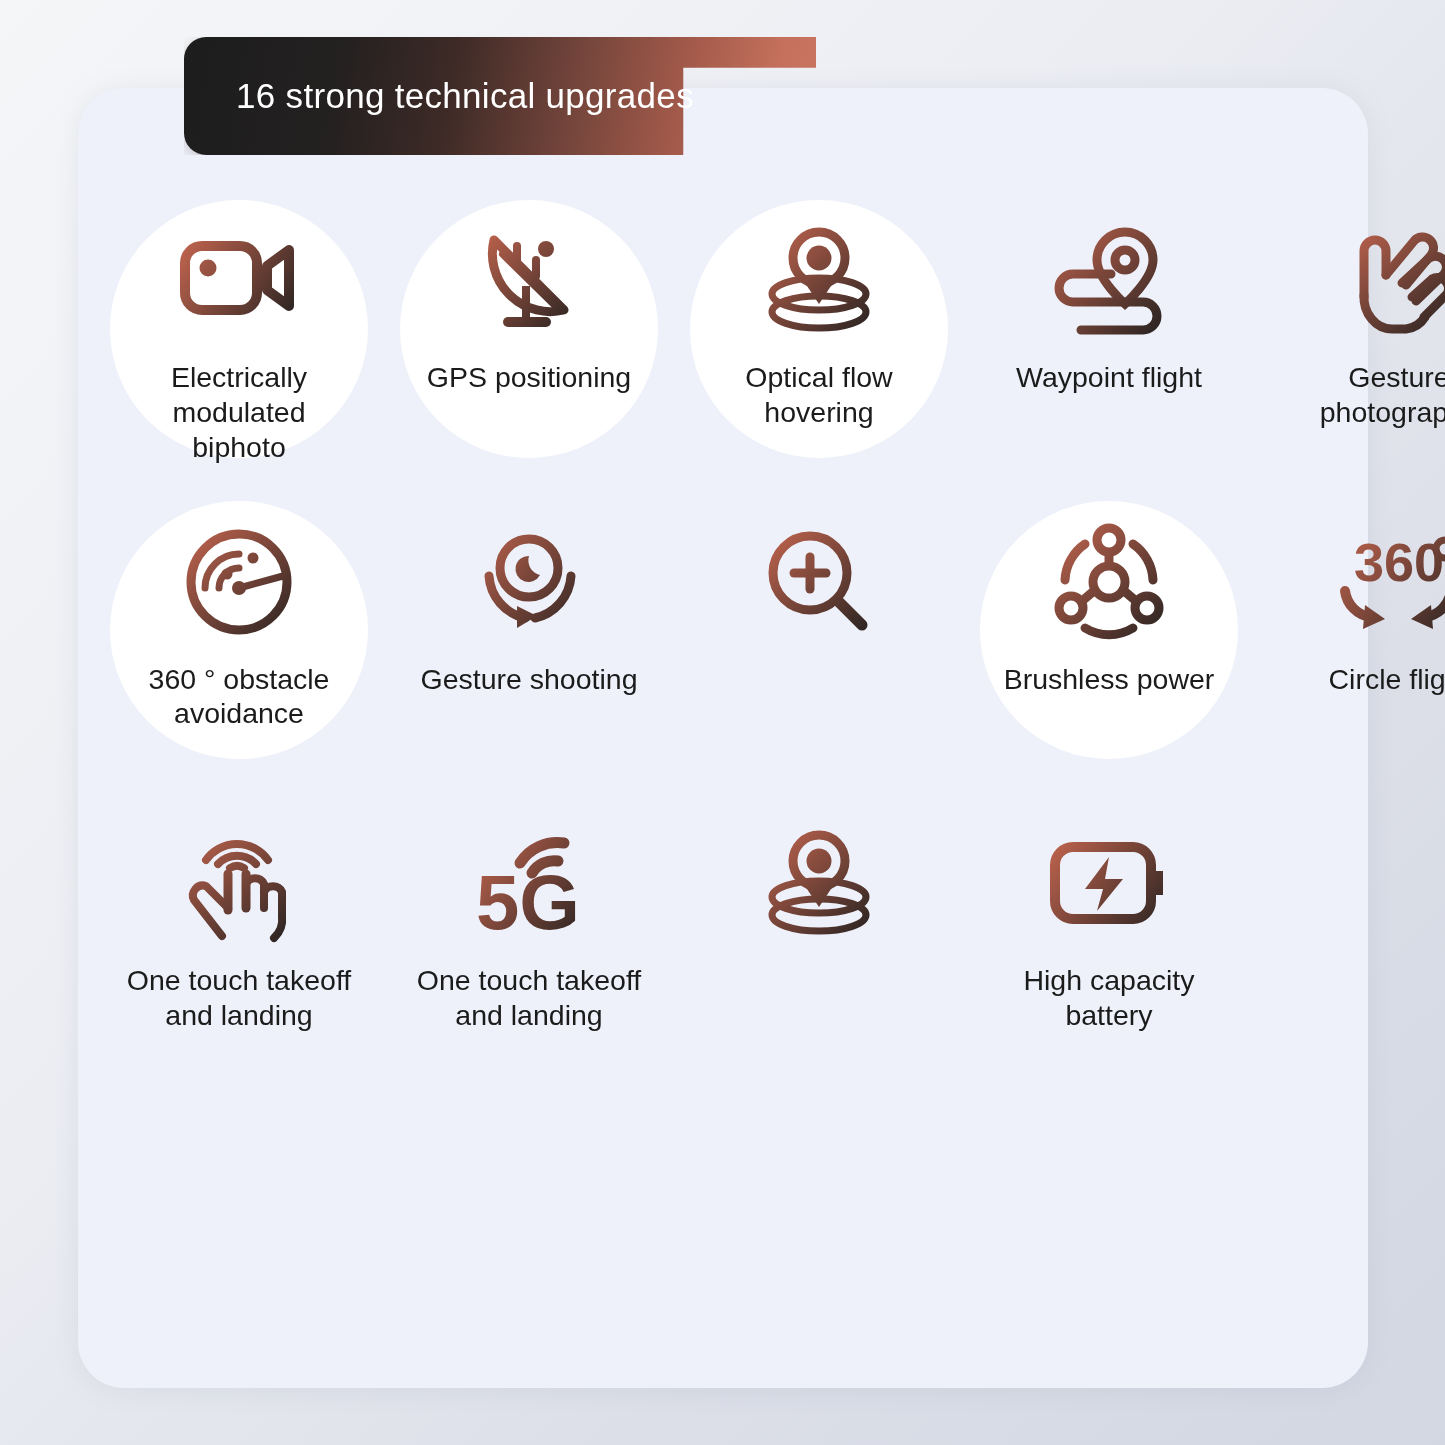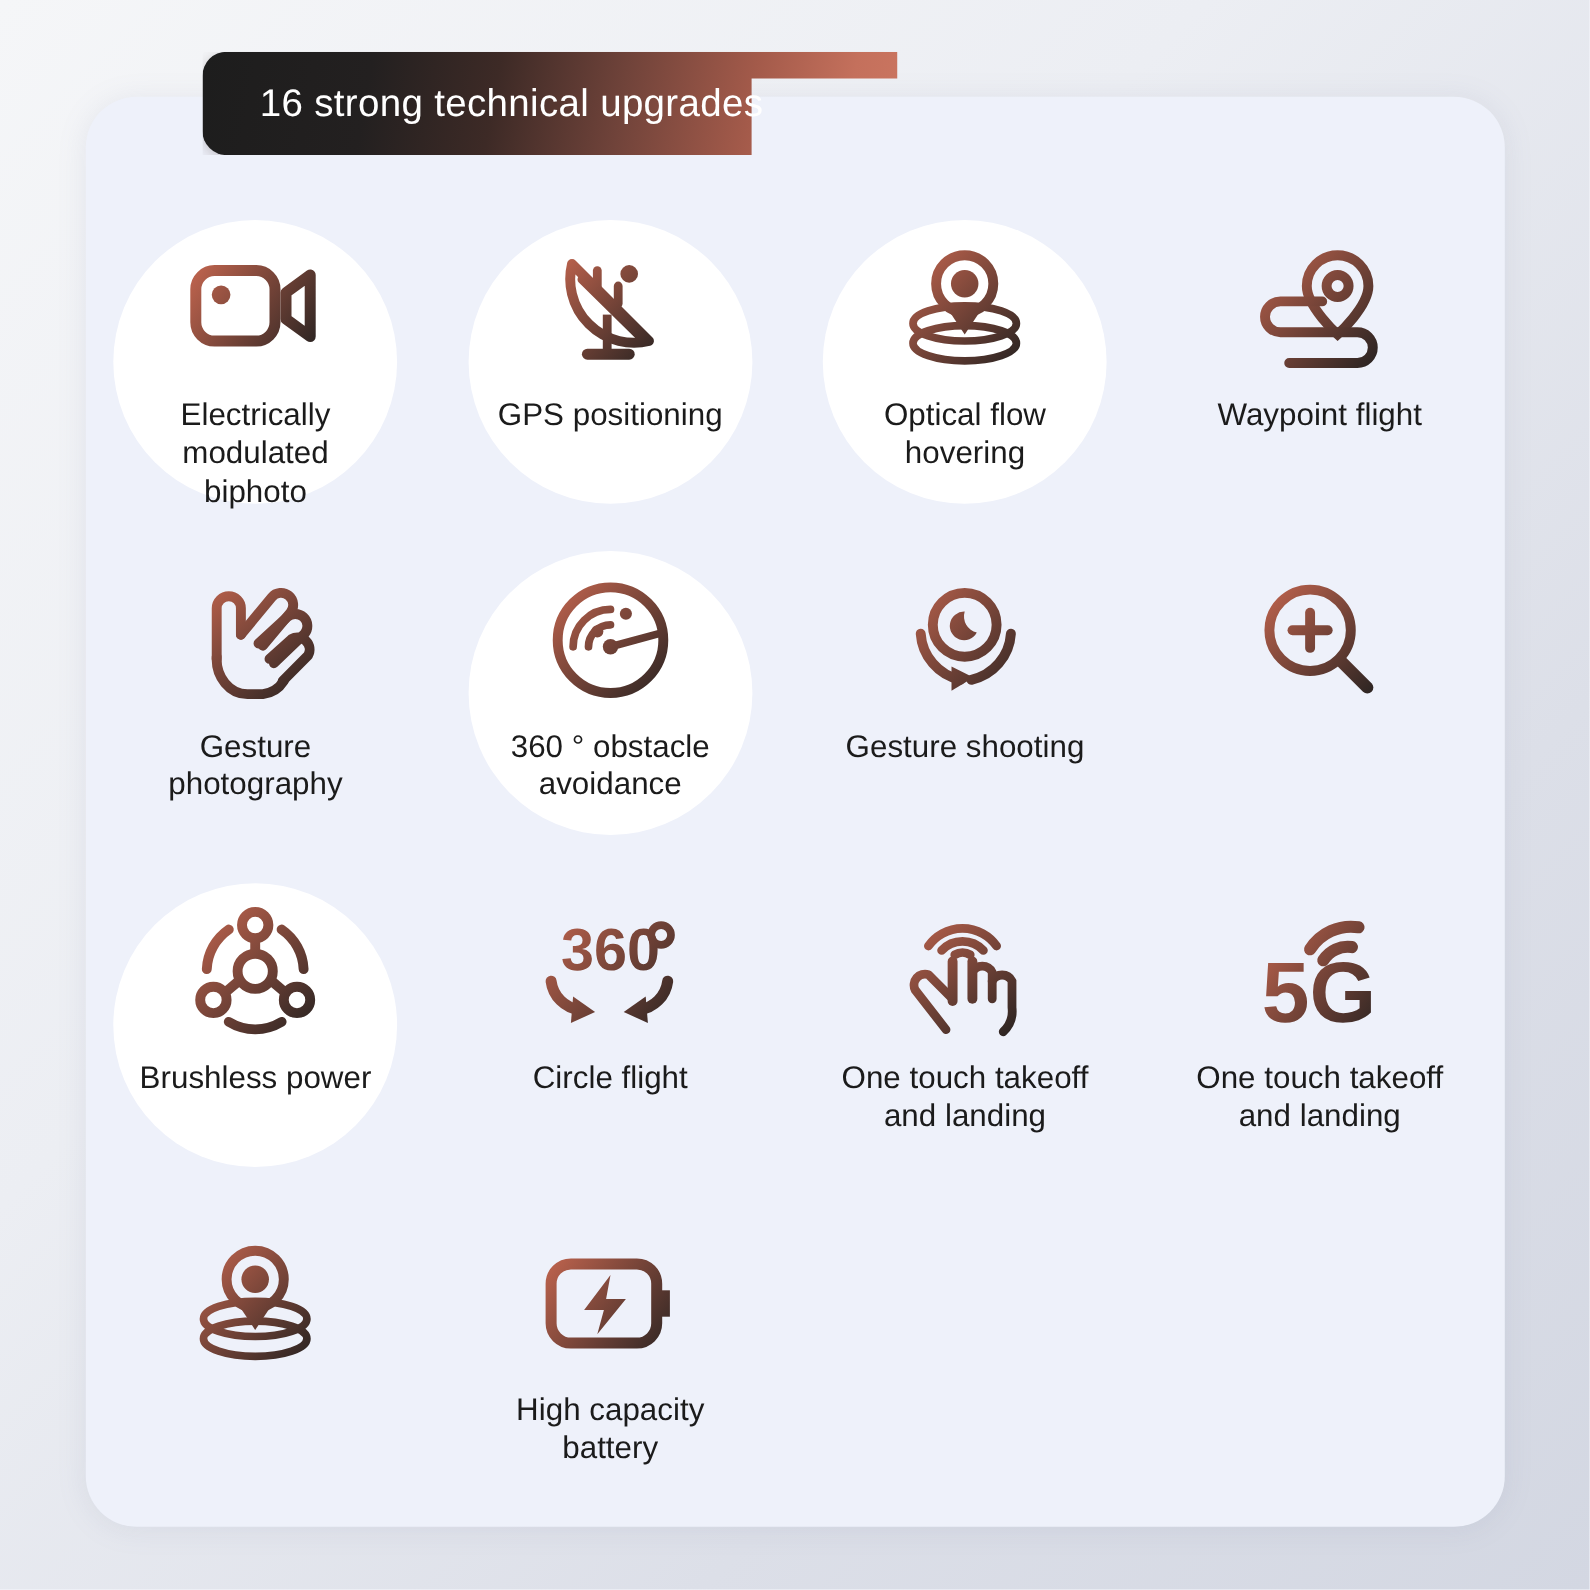--- a/index.html
+++ b/index.html
@@ -26,23 +26,23 @@
     height: 1300px;
     background: #eef1fa;
     border-radius: 46px;
     box-shadow: 0 2px 26px rgba(120,128,160,0.13);
   }
 
   
   #header-ribbon {
     position: absolute;
     left: 184px;
-    top: 47px;
+    top: 37px;
     width: 632px;
-    height: 94px;
+    height: 118px;
     z-index: 5;
     padding-left: 44px;
   }
   #header-ribbon .ribbon-shape {
     position: absolute;
     inset: 0;
     background: linear-gradient(100deg,
         #1d1d1d 0%, #232020 24%, #3d2a26 42%,
         #70433a 60%, #a35a4a 78%, #c4705c 92%, #cb7560 100%);
     border-radius: 22px 0 0 22px;
@@ -59,26 +59,26 @@
     padding-right: 70px;
     color: #ffffff;
     font-size: 35px;
     letter-spacing: 0.3px;
     white-space: nowrap;
   }
 
   
   #feature-grid {
     position: absolute;
-    left: 71px;
+    left: 94px;
     top: 182px;
     width: 1290px;
     height: 1206px;
     display: grid;
-    grid-template-columns: repeat(4, 1fr);
+    grid-template-columns: repeat(5, 1fr);
     grid-template-rows: repeat(4, 1fr);
   }
 
   .feature-cell {
     position: relative;
     display: flex;
     flex-direction: column;
     align-items: center;
     justify-content: flex-start;
     padding-top: 34px;

